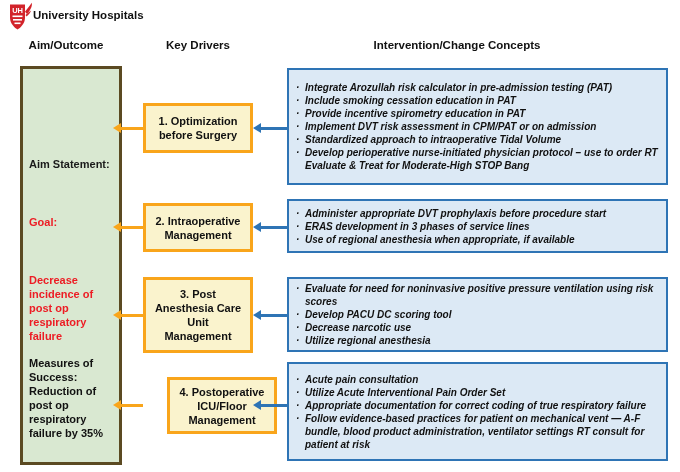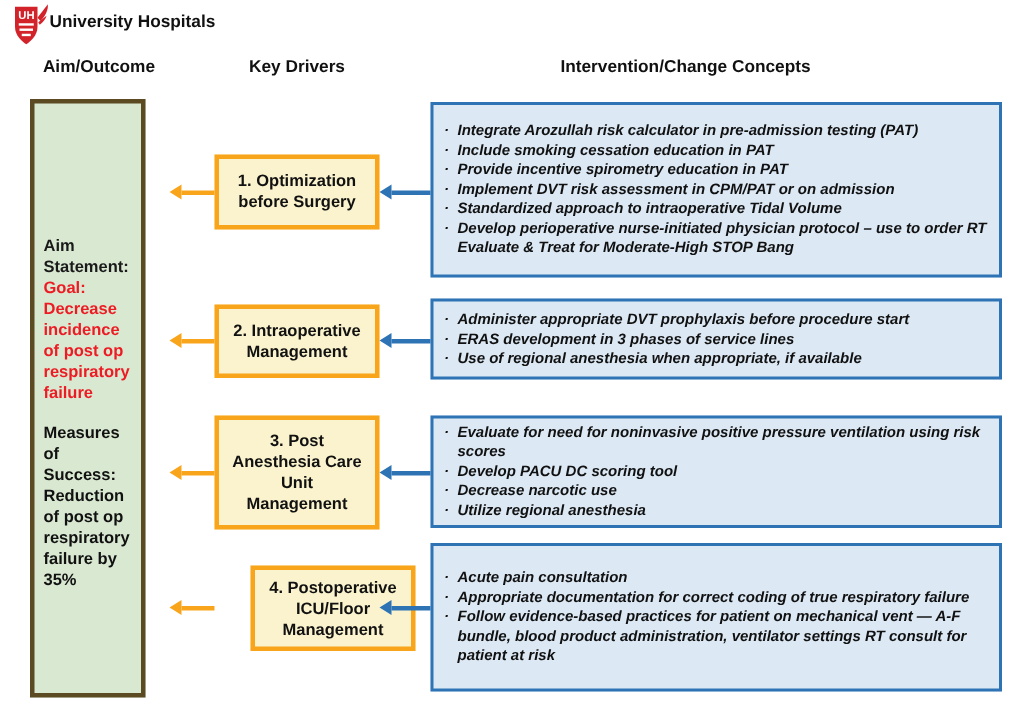--- a/index.html
+++ b/index.html
@@ -10,26 +10,26 @@
   
   .logo{position:absolute;left:8px;top:2px;width:26px;height:30px;}
   .brand{position:absolute;left:33px;top:9px;font-size:11.5px;font-weight:bold;color:#111;}
   .col-header{position:absolute;top:39px;font-size:11.5px;font-weight:bold;text-align:center;color:#111;}
   .col-aim{left:16px;width:100px;}
   .col-drivers{left:143px;width:110px;}
   .col-interv{left:287px;width:340px;}
 
   
   .aim-box{
-    position:absolute;left:20px;top:66px;width:77px;height:399px;box-sizing:border-box;
+    position:absolute;left:20px;top:66px;width:102px;height:399px;box-sizing:border-box;
     background:#D9E8D1;border:3px solid #5B4A22;padding:4px 6px;
     font-size:11px;font-weight:bold;line-height:14px;
   }
   .aim-block{margin-top:84px;}
-  .goal-label,.goal-text{color:#ED1C24;}
+  .goal-label,.goal-text{color:#ED1C24;margin-top:44px;}
   .goal-text{font-weight:bold;}
   .measures-block{margin-top:13px;color:#111;}
 
   
   .driver-box{
     position:absolute;left:143px;width:110px;box-sizing:border-box;
     background:#FAF3CD;border:3px solid #F9A51B;
     display:flex;flex-direction:column;align-items:center;justify-content:center;
     text-align:center;font-size:11px;font-weight:bold;line-height:14px;color:#111;
   }
@@ -135,20 +135,21 @@
     <ul>
       <li>Evaluate for need for noninvasive positive pressure ventilation using risk scores</li>
       <li>Develop PACU DC scoring tool</li>
       <li>Decrease narcotic use</li>
       <li>Utilize regional anesthesia</li>
     </ul>
   </div>
   <div class="interv-box interv-4">
     <ul>
       <li>Acute pain consultation</li>
+      <li>Utilize Acute Interventional Pain Order Set</li>
       <li>Appropriate documentation for correct coding of true respiratory failure</li>
       <li>Follow evidence-based practices for patient on mechanical vent — A-F bundle, blood product administration, ventilator settings RT consult for patient at risk</li>
     </ul>
   </div>
 
   <div class="arrow arrow-orange ay-1">
       <div class="head"></div>
       <div class="shaft"></div>
     </div>
   <div class="arrow arrow-orange ay-2">

